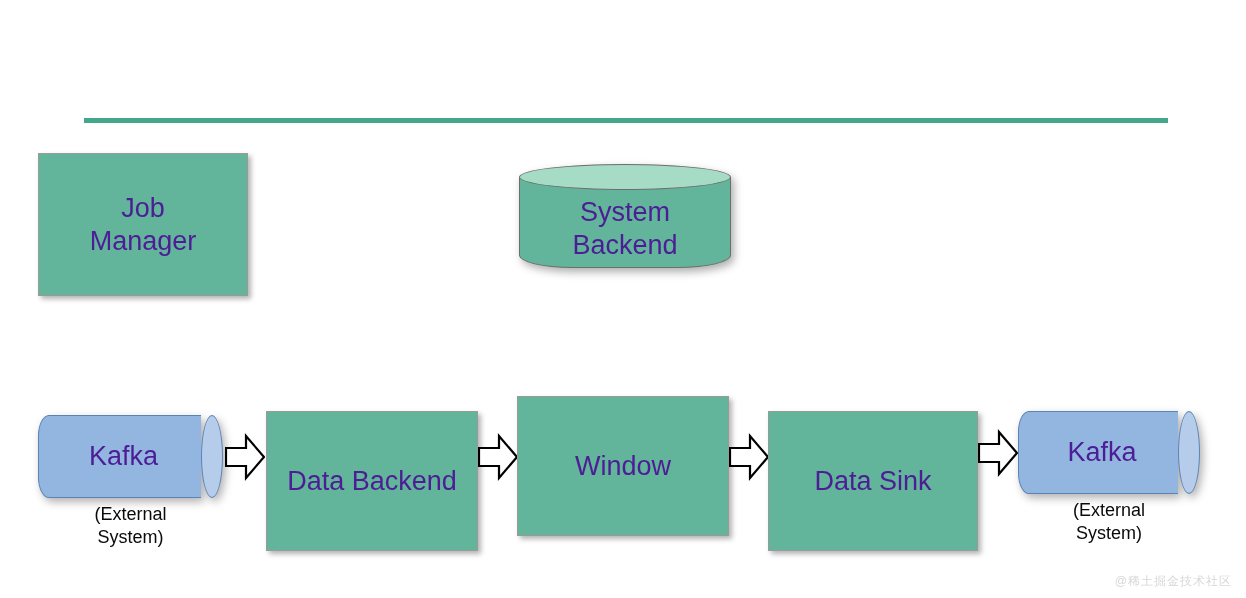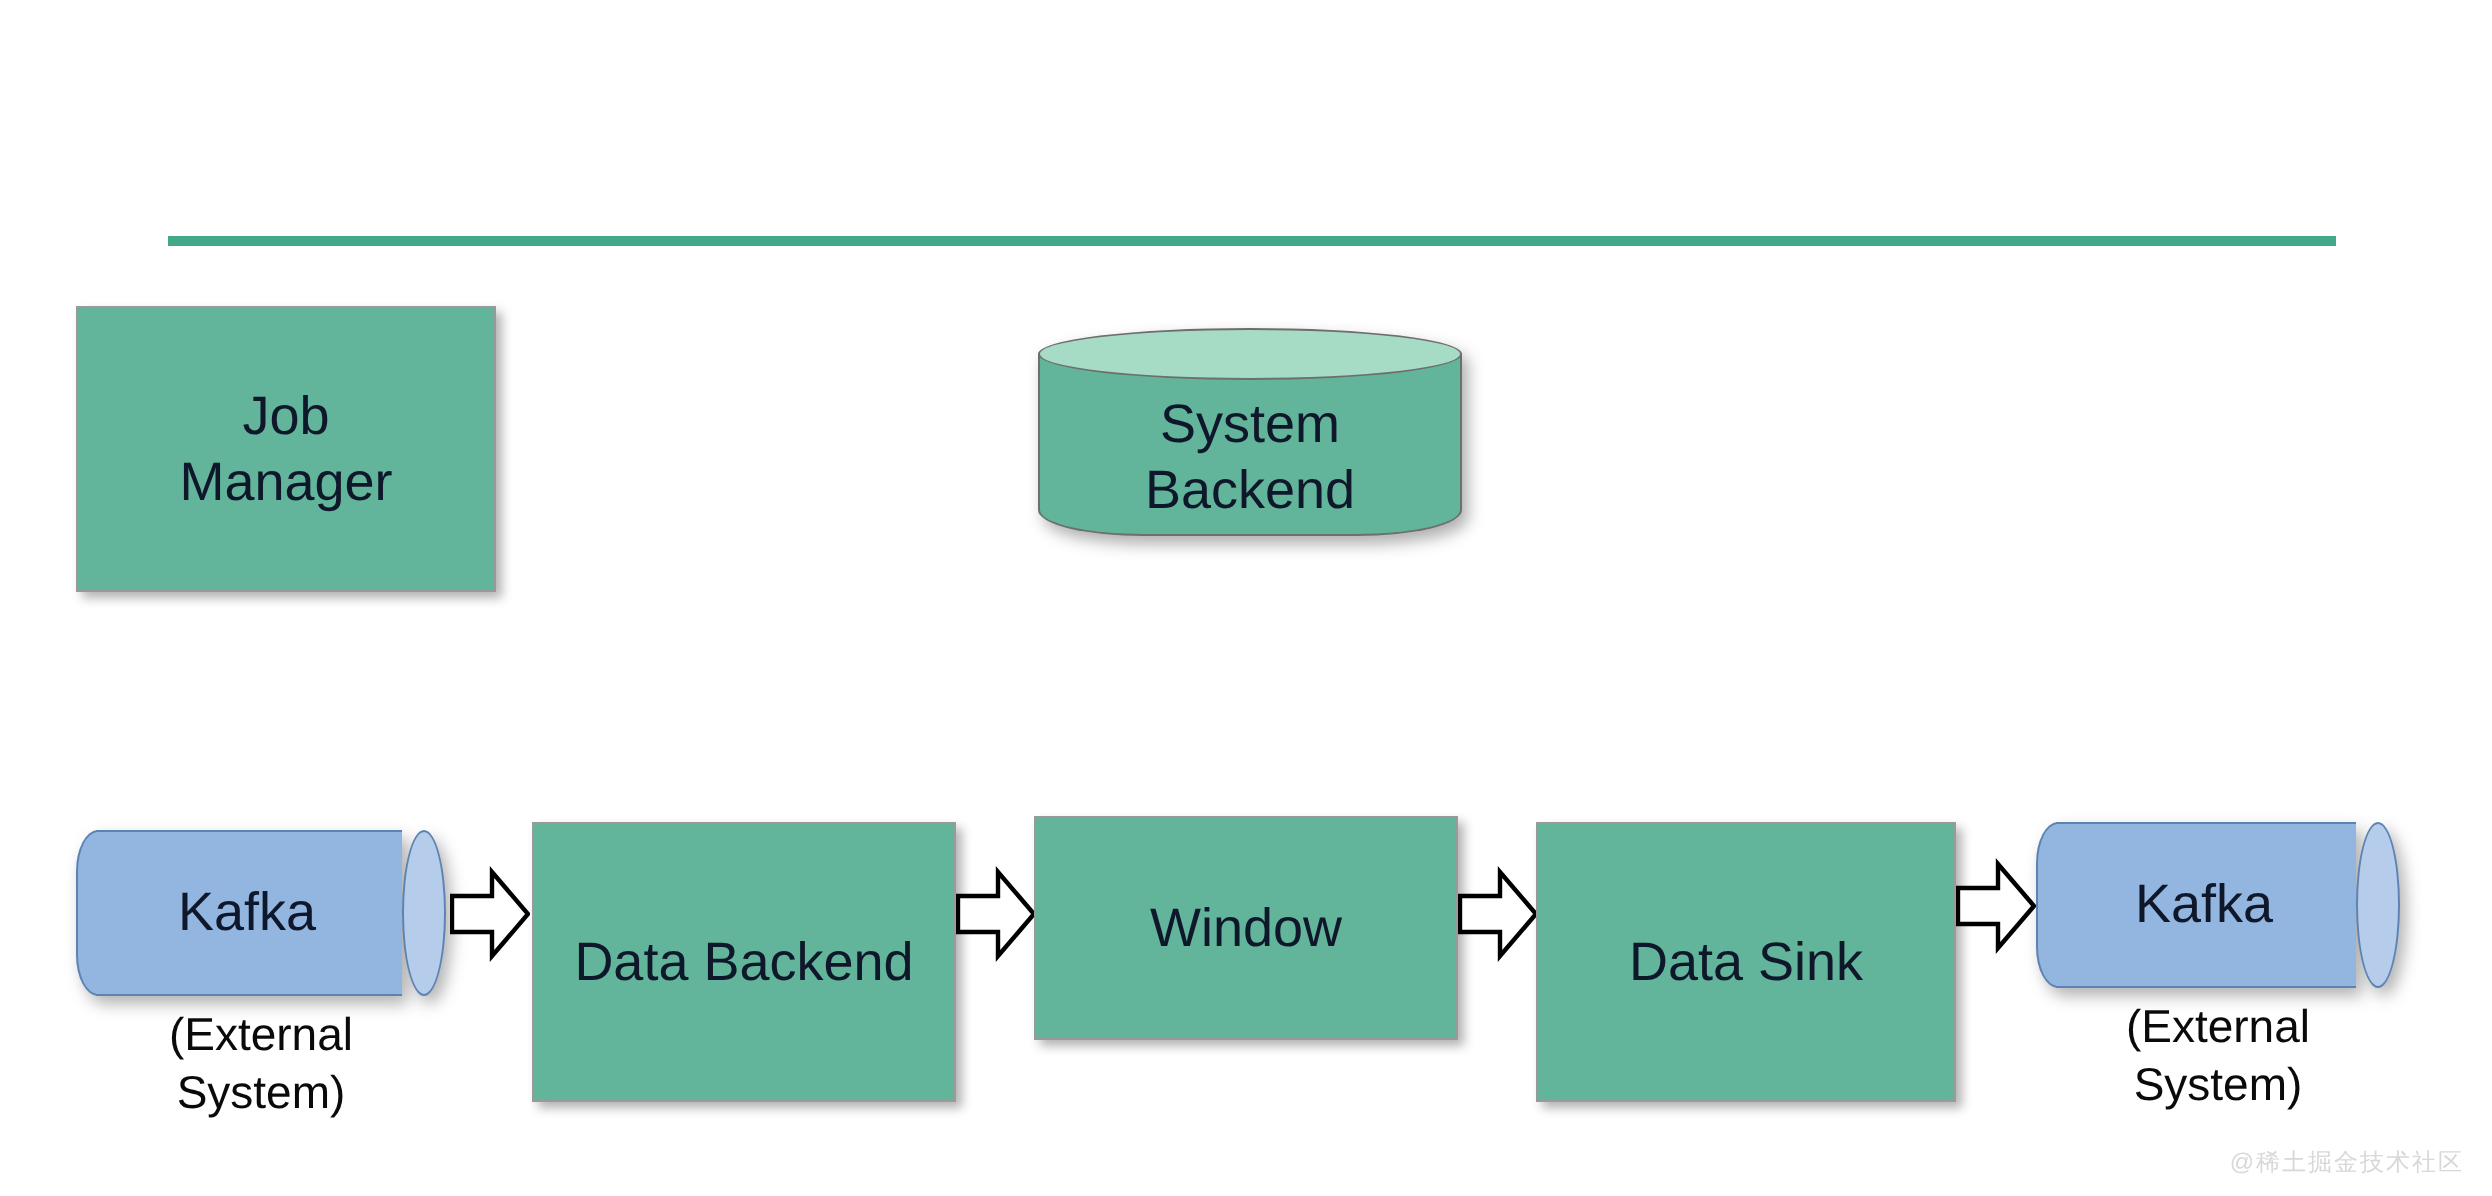--- a/index.html
+++ b/index.html
@@ -45,40 +45,40 @@
     background: #43a78a;
   }
 
   
   .node-label {
     position: relative;
     z-index: 2;
     text-align: center;
     font-size: 27px;
     line-height: 1.22;
-    color: #0f172a;
+    color: #4c1d95;
     white-space: pre-line;
     pointer-events: none;
   }
 
   
   .box {
     position: absolute;
     background: #62b49b;
     border: 1px solid #9a9a9a;
     box-shadow: 3px 3px 5px rgba(0,0,0,0.30);
     display: flex;
     align-items: center;
     justify-content: center;
     box-sizing: border-box;
   }
 
   #box-job-manager { left: 38px;  top: 153px; width: 210px; height: 143px; }
   #box-data-source { left: 266px; top: 411px; width: 212px; height: 140px; }
-  #box-window      { left: 517px; top: 408px; width: 212px; height: 112px; }
+  #box-window      { left: 517px; top: 396px; width: 212px; height: 140px; }
   #box-data-sink   { left: 768px; top: 411px; width: 210px; height: 140px; }
 
   
   .cyl-v {
     position: absolute;
     filter: drop-shadow(3px 4px 4px rgba(0,0,0,0.32));
   }
   #cyl-state-backend { left: 519px; top: 164px; width: 212px; height: 104px; }
   .cyl-v .cyl-body {
     position: absolute;
@@ -169,21 +169,21 @@
     align-items: center;
     justify-content: center;
     padding-right: 14px;
     box-sizing: border-box;
   }
 
   
   .caption {
     position: absolute;
     text-align: center;
-    font-size: 23px;
+    font-size: 18px;
     line-height: 1.28;
     color: #0a0a0a;
     white-space: pre-line;
   }
   #caption-kafka-source { left: 38px;   top: 503px; width: 185px; }
   #caption-kafka-sink   { left: 1018px; top: 499px; width: 182px; }
 
   
   .arrow {
     position: absolute;

